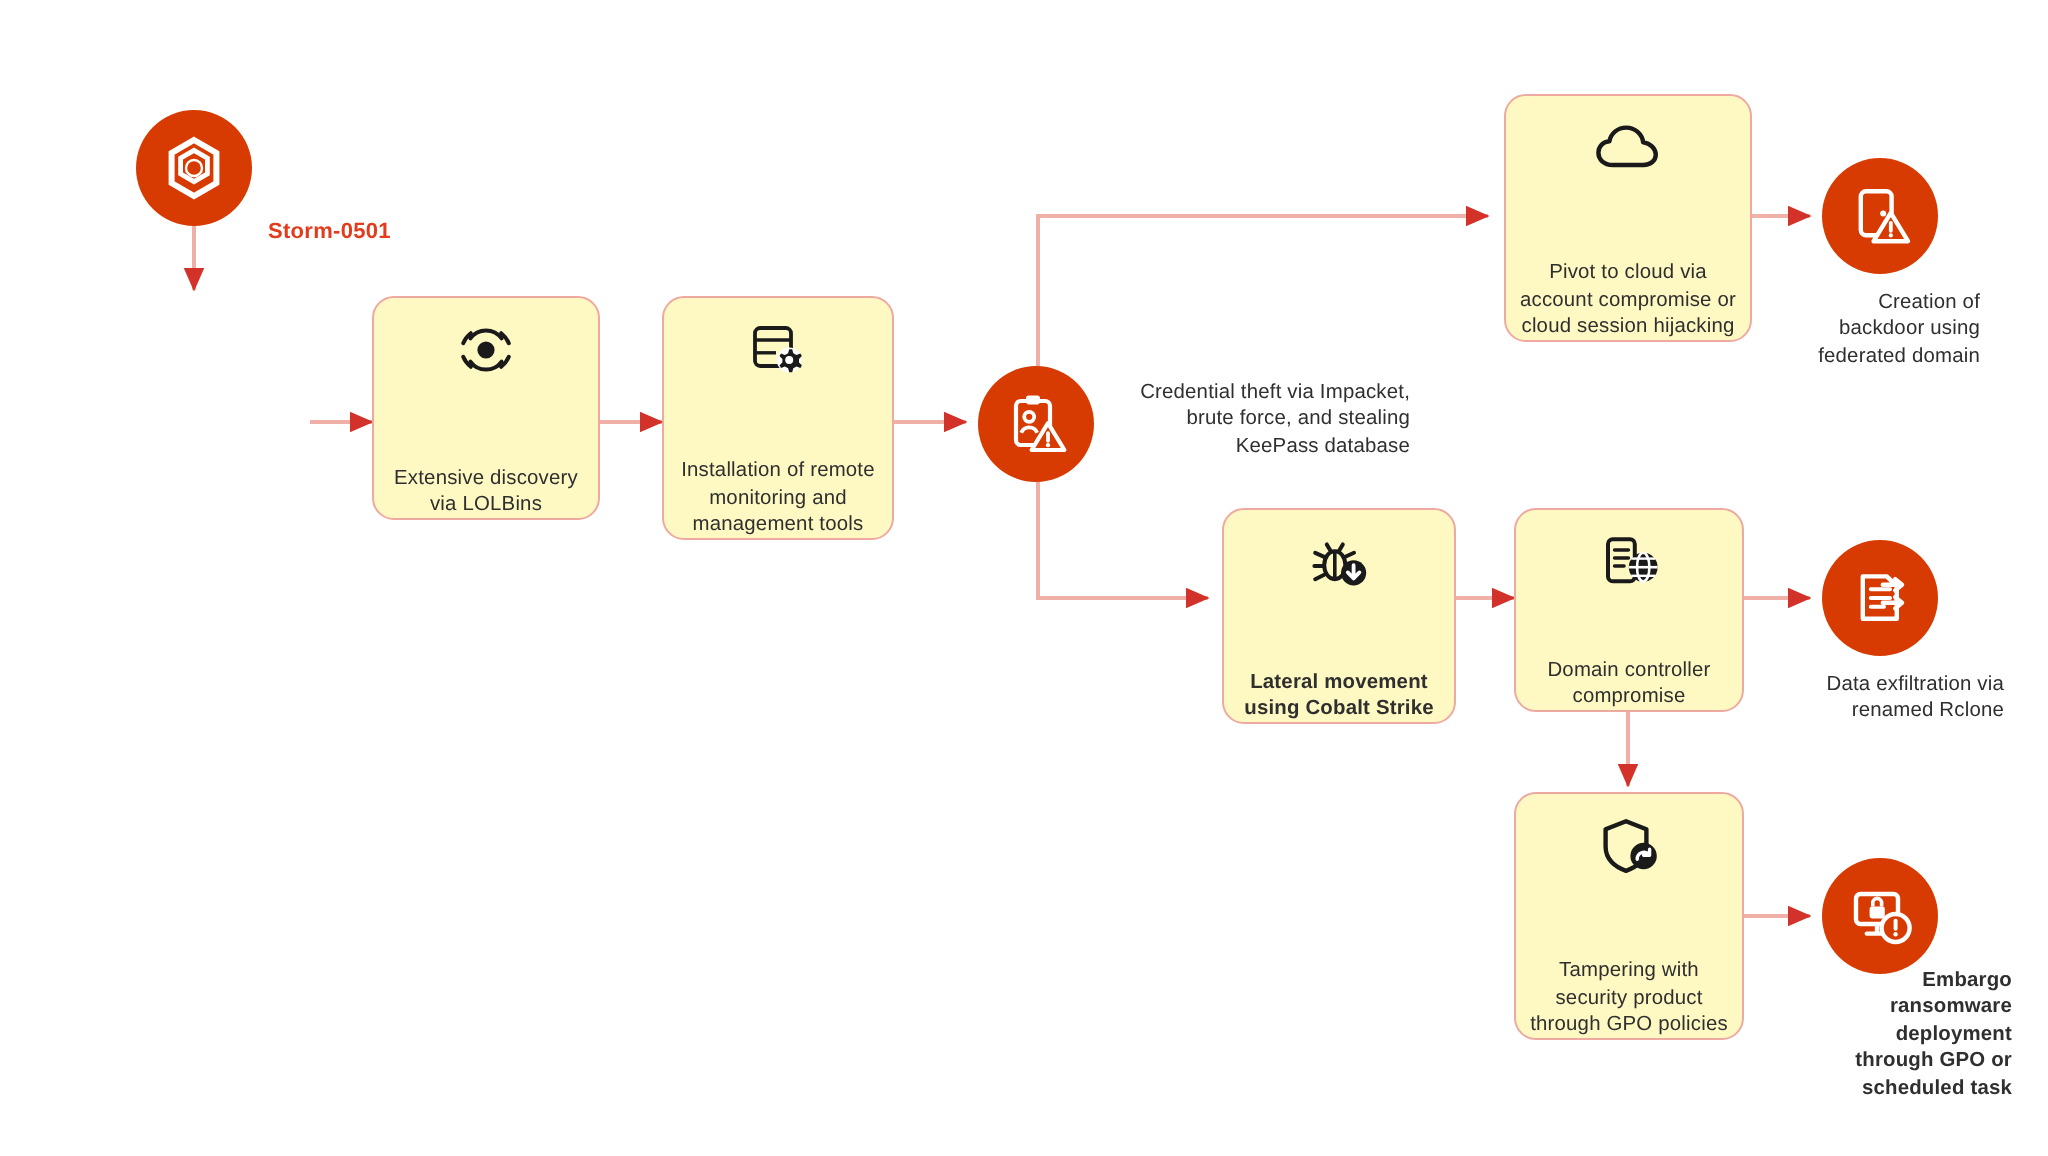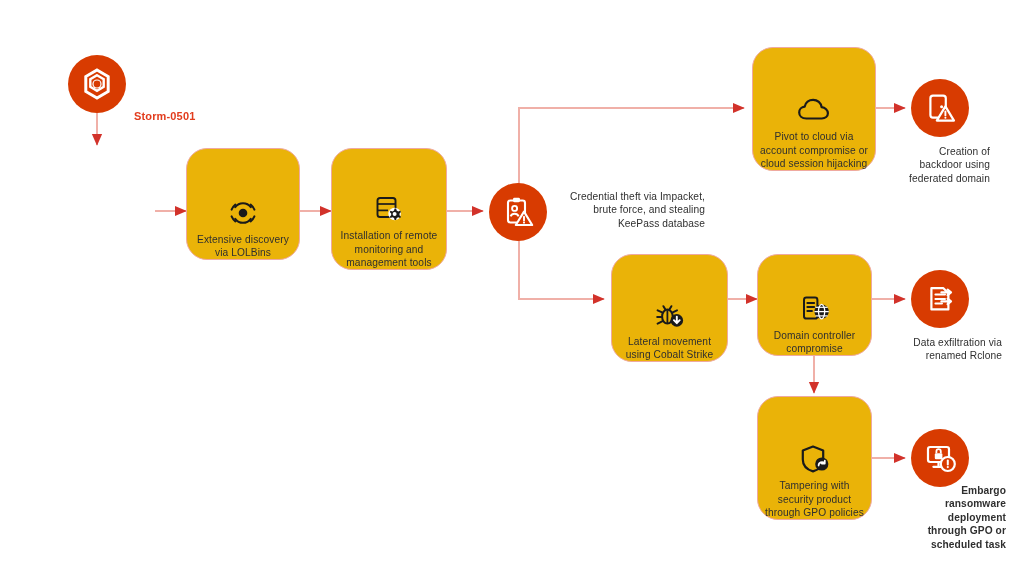--- a/index.html
+++ b/index.html
@@ -12,26 +12,26 @@
   }
   #canvas{position:absolute;inset:0;width:1024px;height:578px;}
 
   svg.wires{position:absolute;left:0;top:0;width:1024px;height:578px;pointer-events:none;}
 
   
   .node{
     position:absolute;
     box-sizing:border-box;
     border:1.2px solid #efa9a0;
-    border-radius:21px;
-    background:#eab308;
+    border-radius:11px;
+    background:#fef9c3;
     display:flex;
     flex-direction:column;
     align-items:center;
-    justify-content:flex-end;
+    justify-content:space-between;
     padding-top:9px;
   }
   .node .glyph{
     width:38px;height:34px;
     display:flex;align-items:center;justify-content:center;
     margin-bottom:3px;
   }
   .node .ntext{
     font-size:10.2px;
     line-height:13.2px;
@@ -171,21 +171,21 @@
     <svg width="34" height="34" viewBox="0 0 34 34">
       <rect x="7.4" y="4.6" width="15.4" height="22" rx="2.6" fill="none" stroke="#ffffff" stroke-width="2.2"></rect>
       <circle cx="18.6" cy="15.8" r="1.5" fill="#ffffff"></circle>
       <path d="M22.4 15.4 L31 29.6 L13.8 29.6 Z" fill="#d83b01" stroke="#ffffff" stroke-width="2.2" stroke-linejoin="round"></path>
       <line x1="22.4" y1="20.4" x2="22.4" y2="24.4" stroke="#ffffff" stroke-width="1.9" stroke-linecap="round"></line>
       <circle cx="22.4" cy="26.7" r="1.05" fill="#ffffff"></circle>
     </svg>
   </div>
   <div class="sidelabel" style="left:906px;top:145px;width:84px;">Creation of backdoor using federated domain</div>
 
-  <div class="node" style="left:611px;top:254px;width:117px;height:108px;">
+  <div class="node" style="left:611px;top:254px;width:117px;height:108px;font-weight:bold;">
     <span class="glyph">
       <svg width="32" height="28" viewBox="0 0 32 28">
         <ellipse cx="13.4" cy="15.6" rx="5.3" ry="7" fill="none" stroke="#1a1a1a" stroke-width="2"></ellipse>
         <line x1="13.4" y1="9.2" x2="13.4" y2="22.6" stroke="#1a1a1a" stroke-width="1.8"></line>
         <path d="M9.4 5.2 L11.4 8.6" stroke="#1a1a1a" stroke-width="2" stroke-linecap="round" fill="none"></path>
         <path d="M17.4 5.2 L15.4 8.6" stroke="#1a1a1a" stroke-width="2" stroke-linecap="round" fill="none"></path>
         <path d="M8.1 11.4 L3.6 9.4" stroke="#1a1a1a" stroke-width="2" stroke-linecap="round" fill="none"></path>
         <path d="M8.1 16 L3.2 16" stroke="#1a1a1a" stroke-width="2" stroke-linecap="round" fill="none"></path>
         <path d="M8.1 20.4 L3.6 22.6" stroke="#1a1a1a" stroke-width="2" stroke-linecap="round" fill="none"></path>
         <path d="M18.7 11.4 L23 9.4" stroke="#1a1a1a" stroke-width="2" stroke-linecap="round" fill="none"></path>

